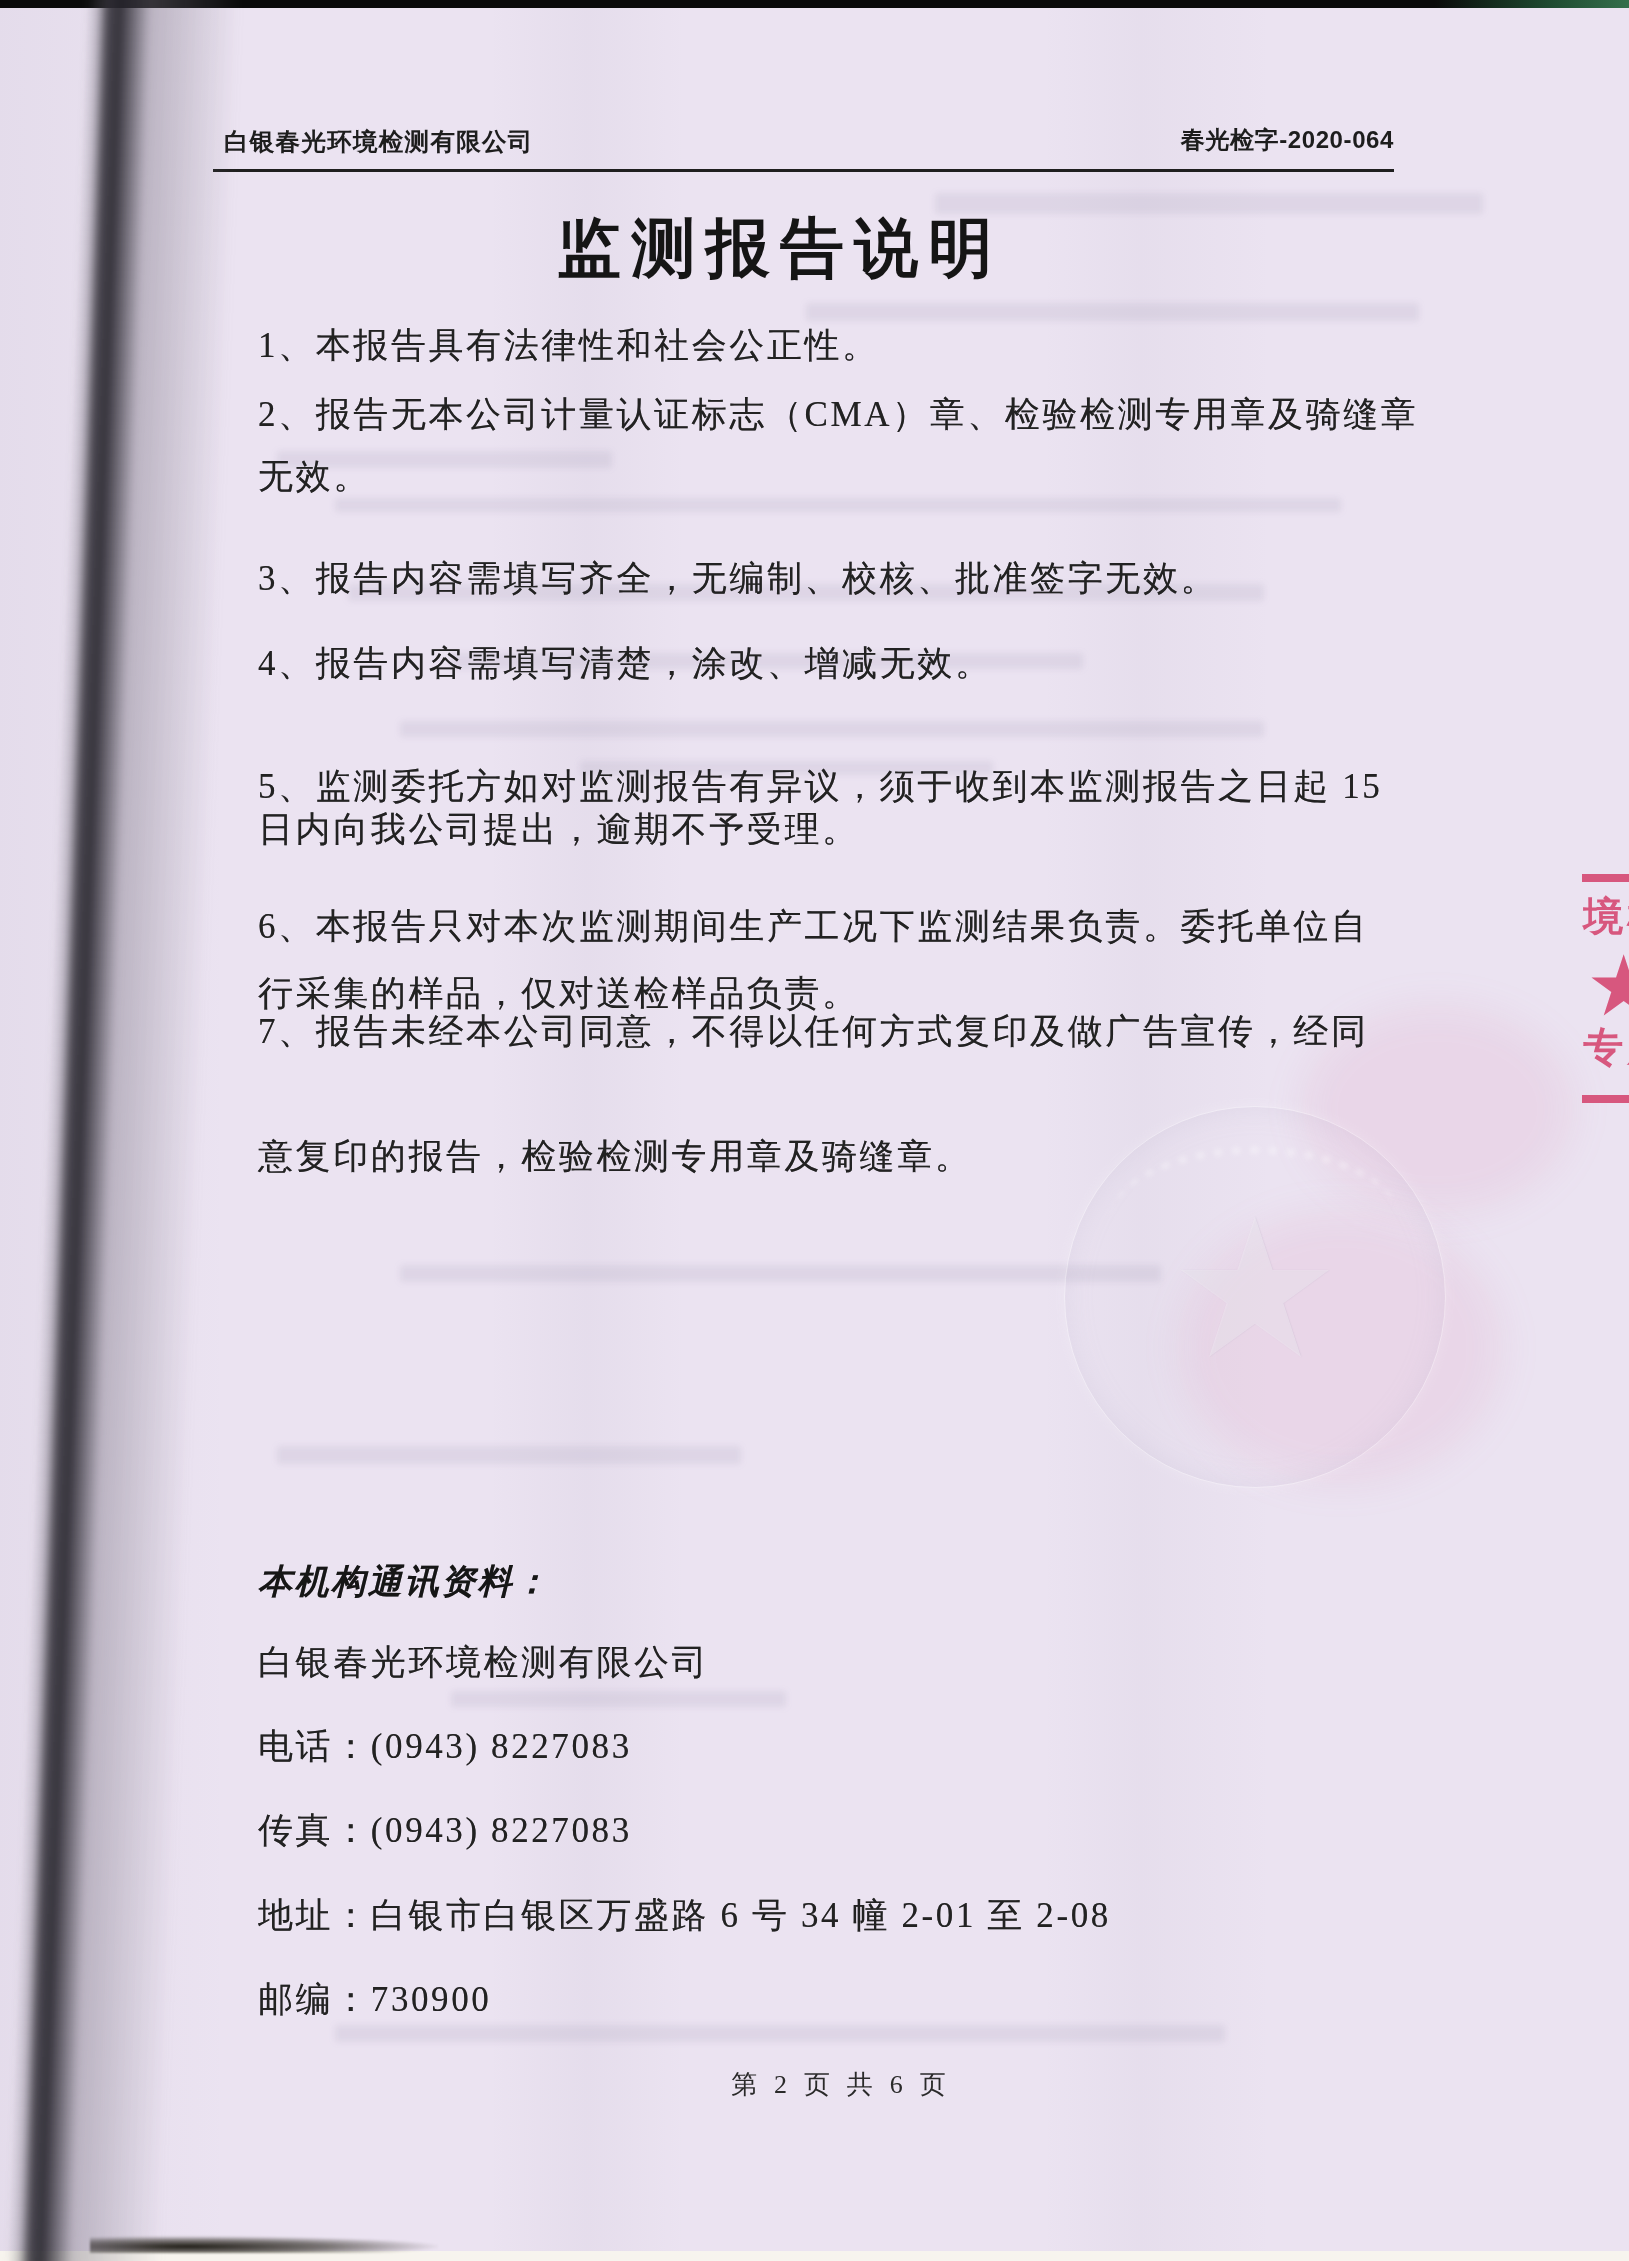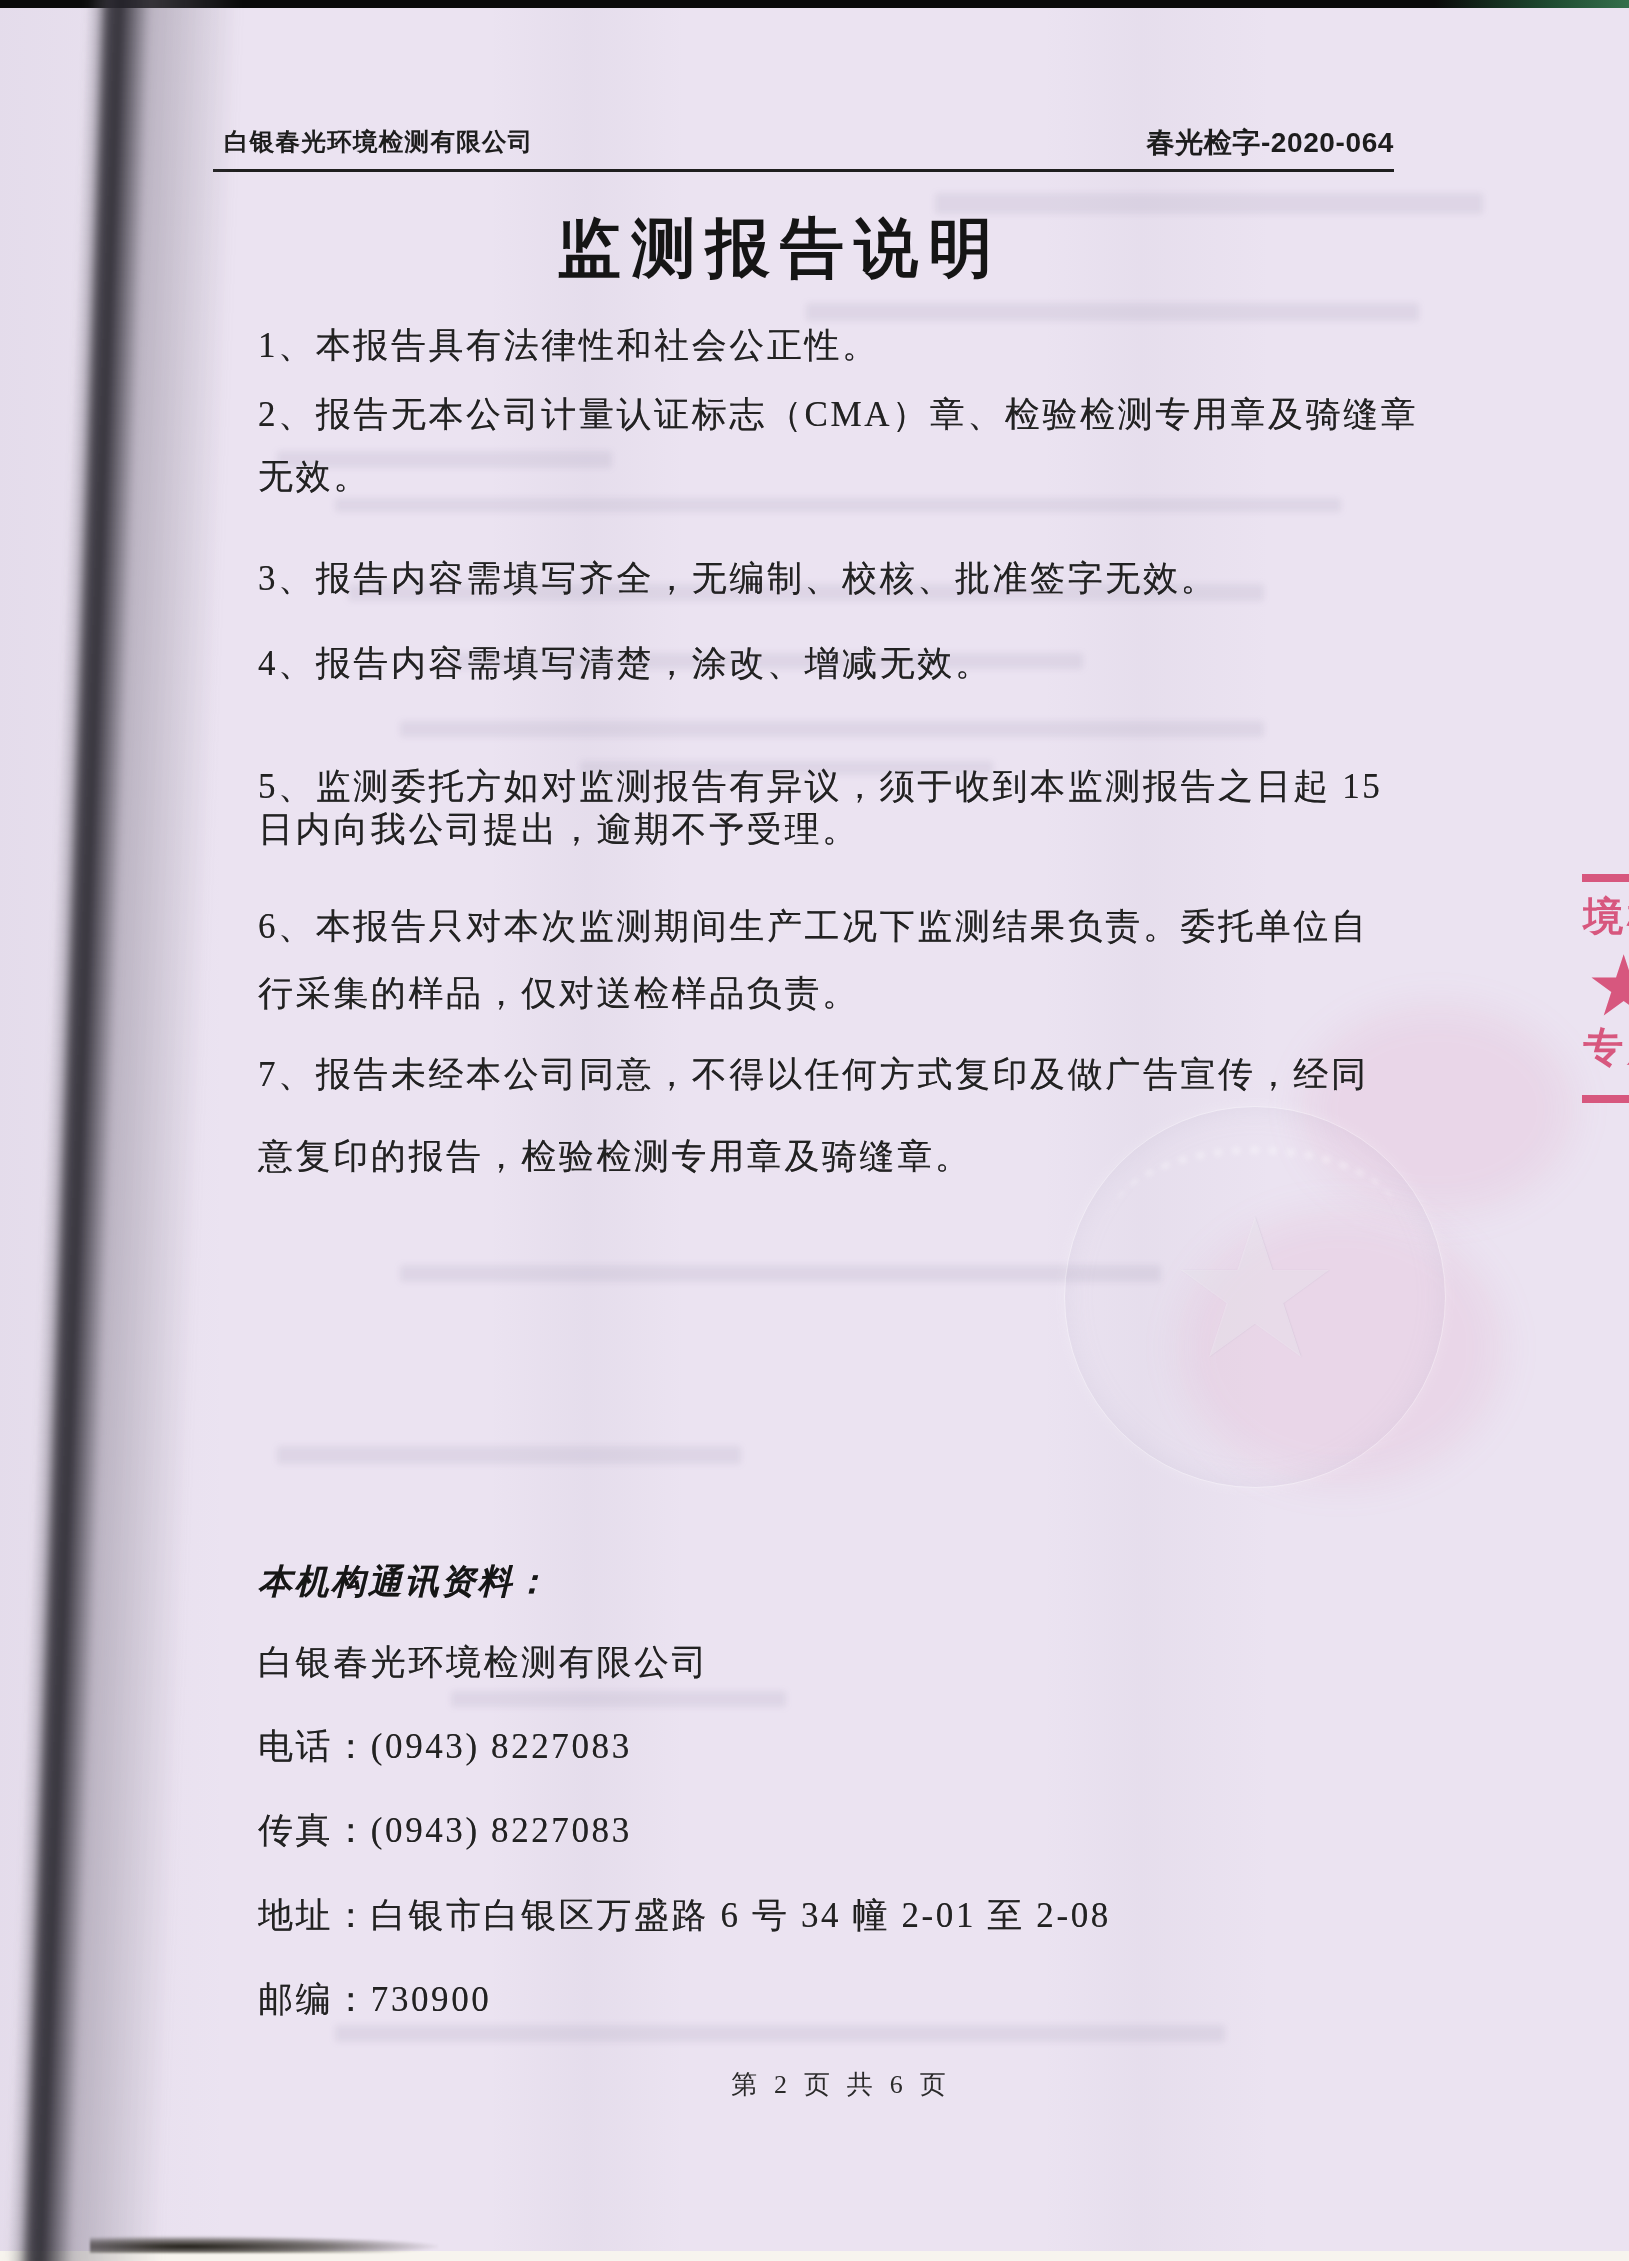--- a/index.html
+++ b/index.html
@@ -84,35 +84,35 @@
   <div class="ghost" style="left:335px;top:2025px;width:890px;height:17px;"></div>
   <div class="ghost-pink" style="left:1302px;top:1006px;width:271px;height:206px;"></div>
   <div class="ghost-pink" style="left:1180px;top:1212px;width:322px;height:271px;"></div>
 
   <div class="emboss-seal">
     <div class="emboss-arc"></div>
     <div class="emboss-star">★</div>
   </div>
 
   <div class="hdr" style="left:224px;top:125px;font-size:24.5px;letter-spacing:1.3px;">白银春光环境检测有限公司</div>
-  <div class="hdr" style="right:236px;top:124px;font-size:28px;letter-spacing:0.6px;">春光检字-2020-064</div>
+  <div class="hdr" style="right:236px;top:124px;font-size:24px;letter-spacing:0.6px;">春光检字-2020-064</div>
   <div class="rule"></div>
 
   <div class="title">监测报告说明</div>
 
   <div class="bline" style="top:322px;">1、本报告具有法律性和社会公正性。</div>
   <div class="bline" style="top:391px;text-align:right;">2、报告无本公司计量认证标志（CMA）章、检验检测专用章及骑缝章</div>
   <div class="bline" style="top:453px;text-align:center;">无效。</div>
   <div class="bline" style="top:555px;">3、报告内容需填写齐全，无编制、校核、批准签字无效。</div>
   <div class="bline" style="top:640px;text-align:center;">4、报告内容需填写清楚，涂改、增减无效。</div>
   <div class="bline" style="top:723px;margin-top:40px;">5、监测委托方如对监测报告有异议，须于收到本监测报告之日起 15</div>
   <div class="bline" style="top:806px;">日内向我公司提出，逾期不予受理。</div>
   <div class="bline" style="top:889px;margin-top:14px;">6、本报告只对本次监测期间生产工况下监测结果负责。委托单位自</div>
   <div class="bline" style="top:970px;">行采集的样品，仅对送检样品负责。</div>
-  <div class="bline" style="top:1051px;text-align:center;">7、报告未经本公司同意，不得以任何方式复印及做广告宣传，经同</div>
+  <div class="bline" style="top:1008px;text-align:center;">7、报告未经本公司同意，不得以任何方式复印及做广告宣传，经同</div>
   <div class="bline" style="top:1133px;">意复印的报告，检验检测专用章及骑缝章。</div>
 
   <div class="bline c-head" style="top:1559px;font-size:34px;">本机构通讯资料：</div>
   <div class="bline" style="top:1639px;">白银春光环境检测有限公司</div>
   <div class="bline" style="top:1723px;">电话：(0943) 8227083</div>
   <div class="bline" style="top:1807px;">传真：(0943) 8227083</div>
   <div class="bline" style="top:1892px;">地址：白银市白银区万盛路 6 号 34 幢 2-01 至 2-08</div>
   <div class="bline" style="top:1976px;">邮编：730900</div>
 
   <div class="footer">第 2 页 共 6 页</div>

